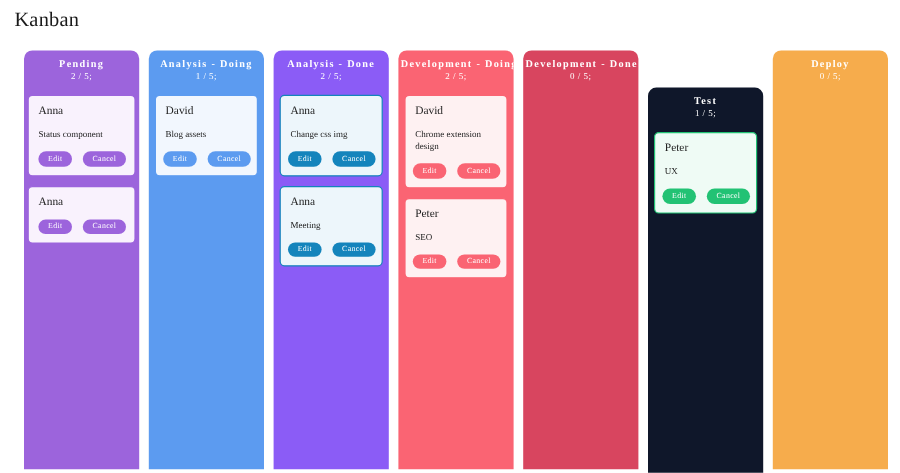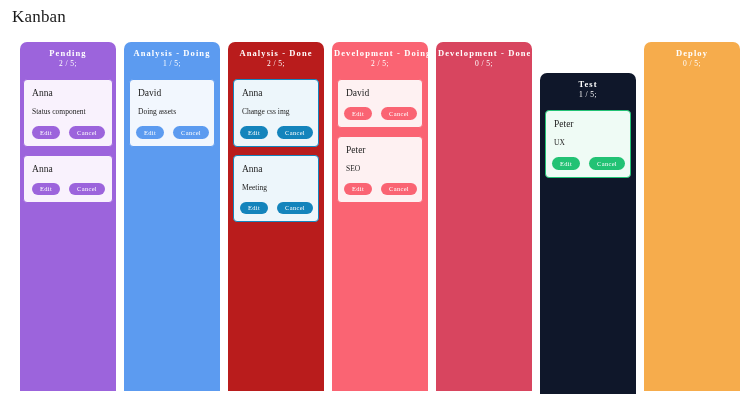--- a/index.html
+++ b/index.html
@@ -146,29 +146,29 @@
       </div>
     </div>
     <div class="column" style="background: rgb(92, 155, 240);">
       <div class="column-header">
         <span class="column-title">Analysis - Doing</span>
         <span class="column-count">1 / 5;</span>
       </div>
       <div class="cards">
         <div class="card" style="background: rgb(242, 247, 254); border-color: rgb(92, 155, 240);">
           <div class="card-user">David</div>
-          <div class="card-text">Doing assets</div>
+          <div class="card-text">Blog assets</div>
           <div class="card-actions">
             <button class="btn" style="background: rgb(92, 155, 240);">Edit</button>
             <button class="btn" style="background: rgb(92, 155, 240);">Cancel</button>
           </div>
         </div>
       </div>
     </div>
-    <div class="column" style="background: #b91c1c;">
+    <div class="column" style="background: #8b5cf6;">
       <div class="column-header">
         <span class="column-title">Analysis - Done</span>
         <span class="column-count">2 / 5;</span>
       </div>
       <div class="cards">
         <div class="card" style="background: rgb(237, 246, 251); border-color: rgb(20, 132, 188);">
           <div class="card-user">Anna</div>
           <div class="card-text">Change css img</div>
           <div class="card-actions">
             <button class="btn" style="background: rgb(20, 132, 188);">Edit</button>
@@ -186,20 +186,21 @@
       </div>
     </div>
     <div class="column" style="background: rgb(250, 100, 115);">
       <div class="column-header">
         <span class="column-title">Development - Doing</span>
         <span class="column-count">2 / 5;</span>
       </div>
       <div class="cards">
         <div class="card" style="background: rgb(254, 241, 242); border-color: rgb(250, 100, 115);">
           <div class="card-user">David</div>
+          <div class="card-text">Chrome extension design</div>
           <div class="card-actions">
             <button class="btn" style="background: rgb(250, 100, 115);">Edit</button>
             <button class="btn" style="background: rgb(250, 100, 115);">Cancel</button>
           </div>
         </div>
         <div class="card" style="background: rgb(254, 241, 242); border-color: rgb(250, 100, 115);">
           <div class="card-user">Peter</div>
           <div class="card-text">SEO</div>
           <div class="card-actions">
             <button class="btn" style="background: rgb(250, 100, 115);">Edit</button>

